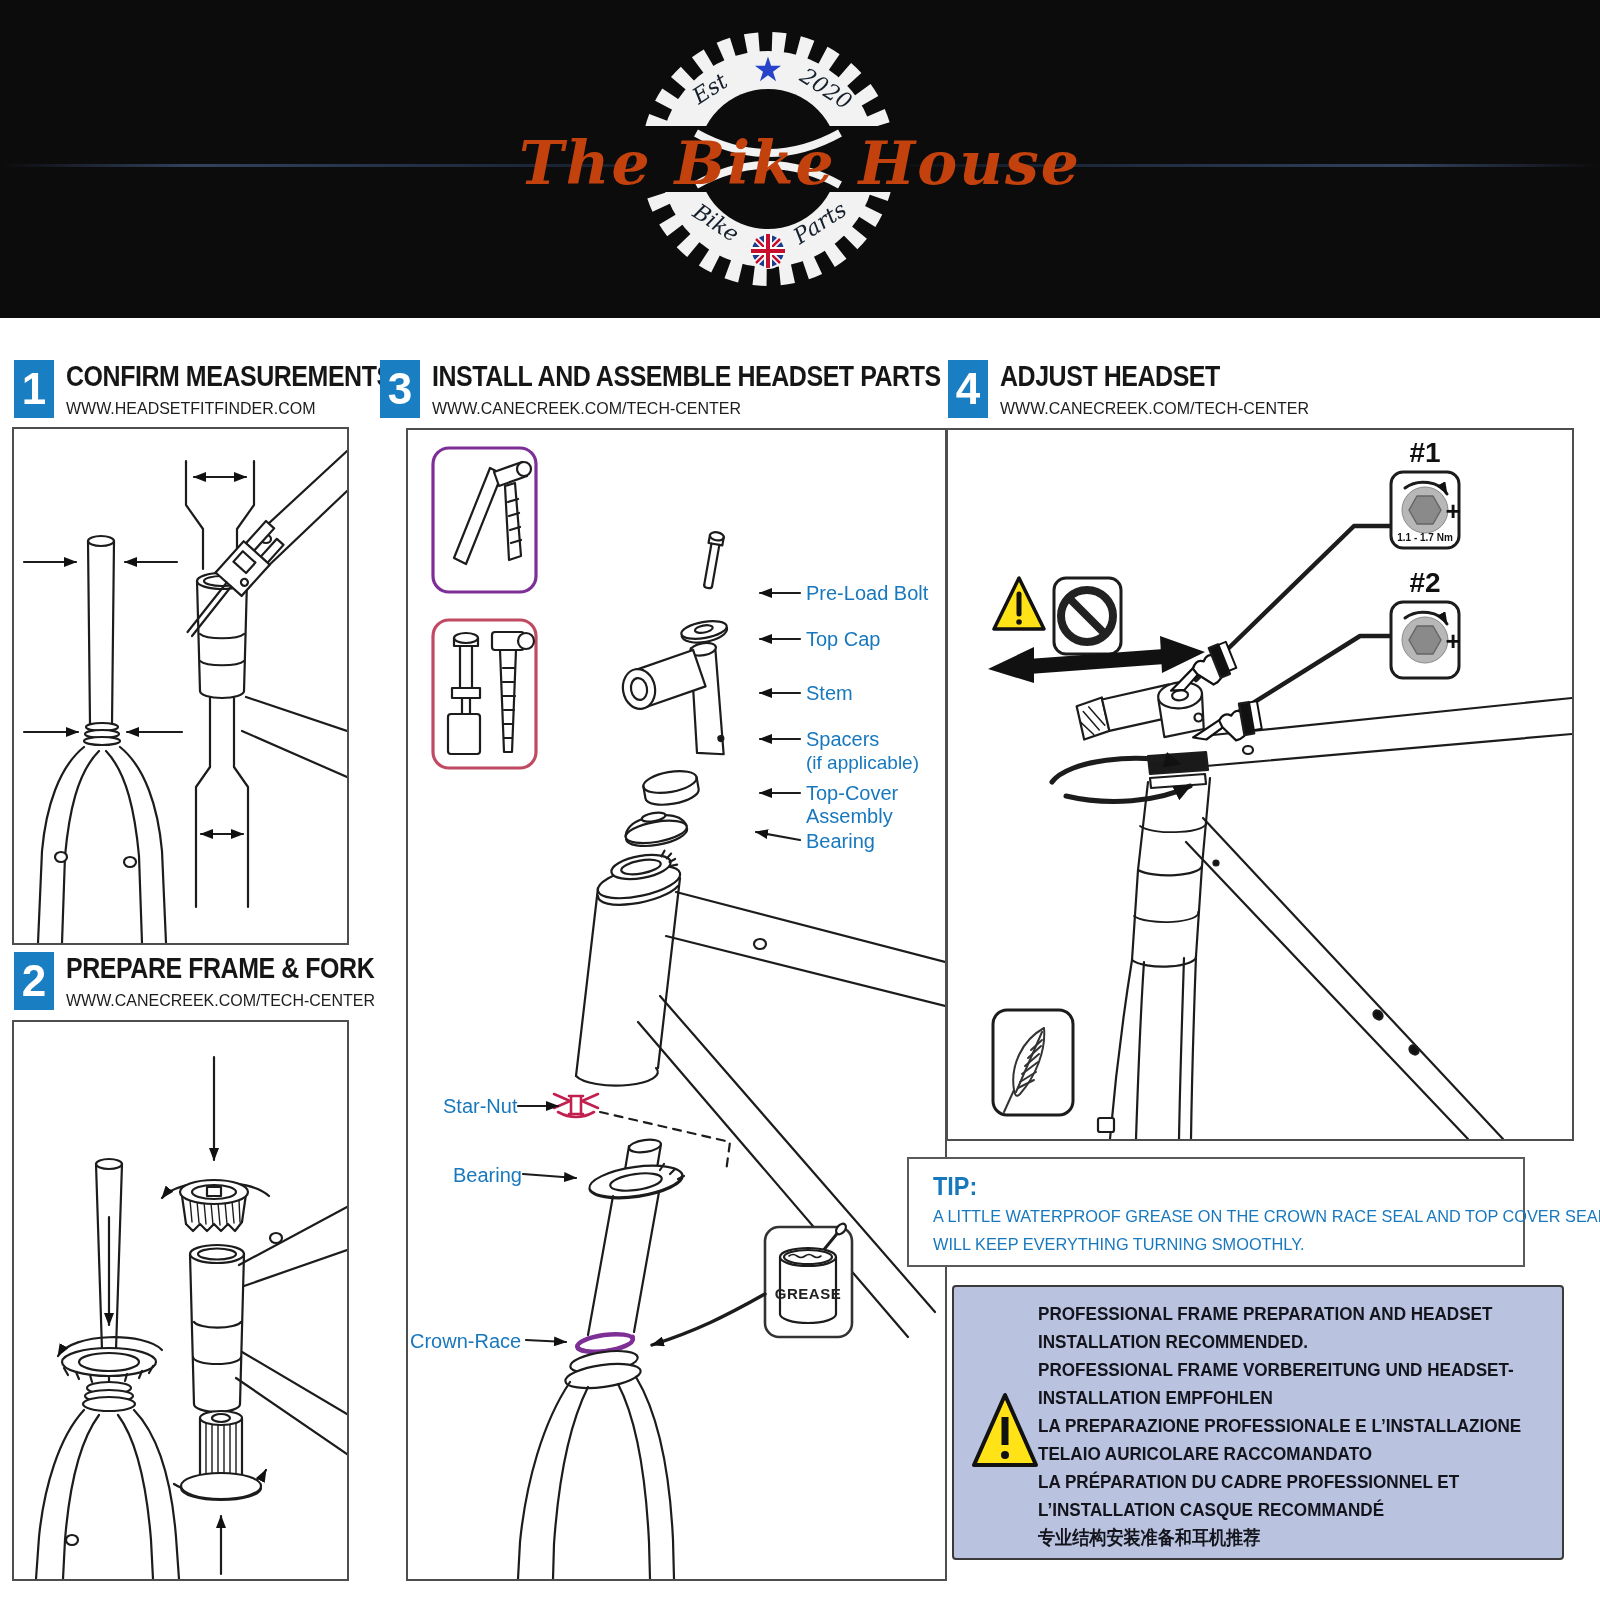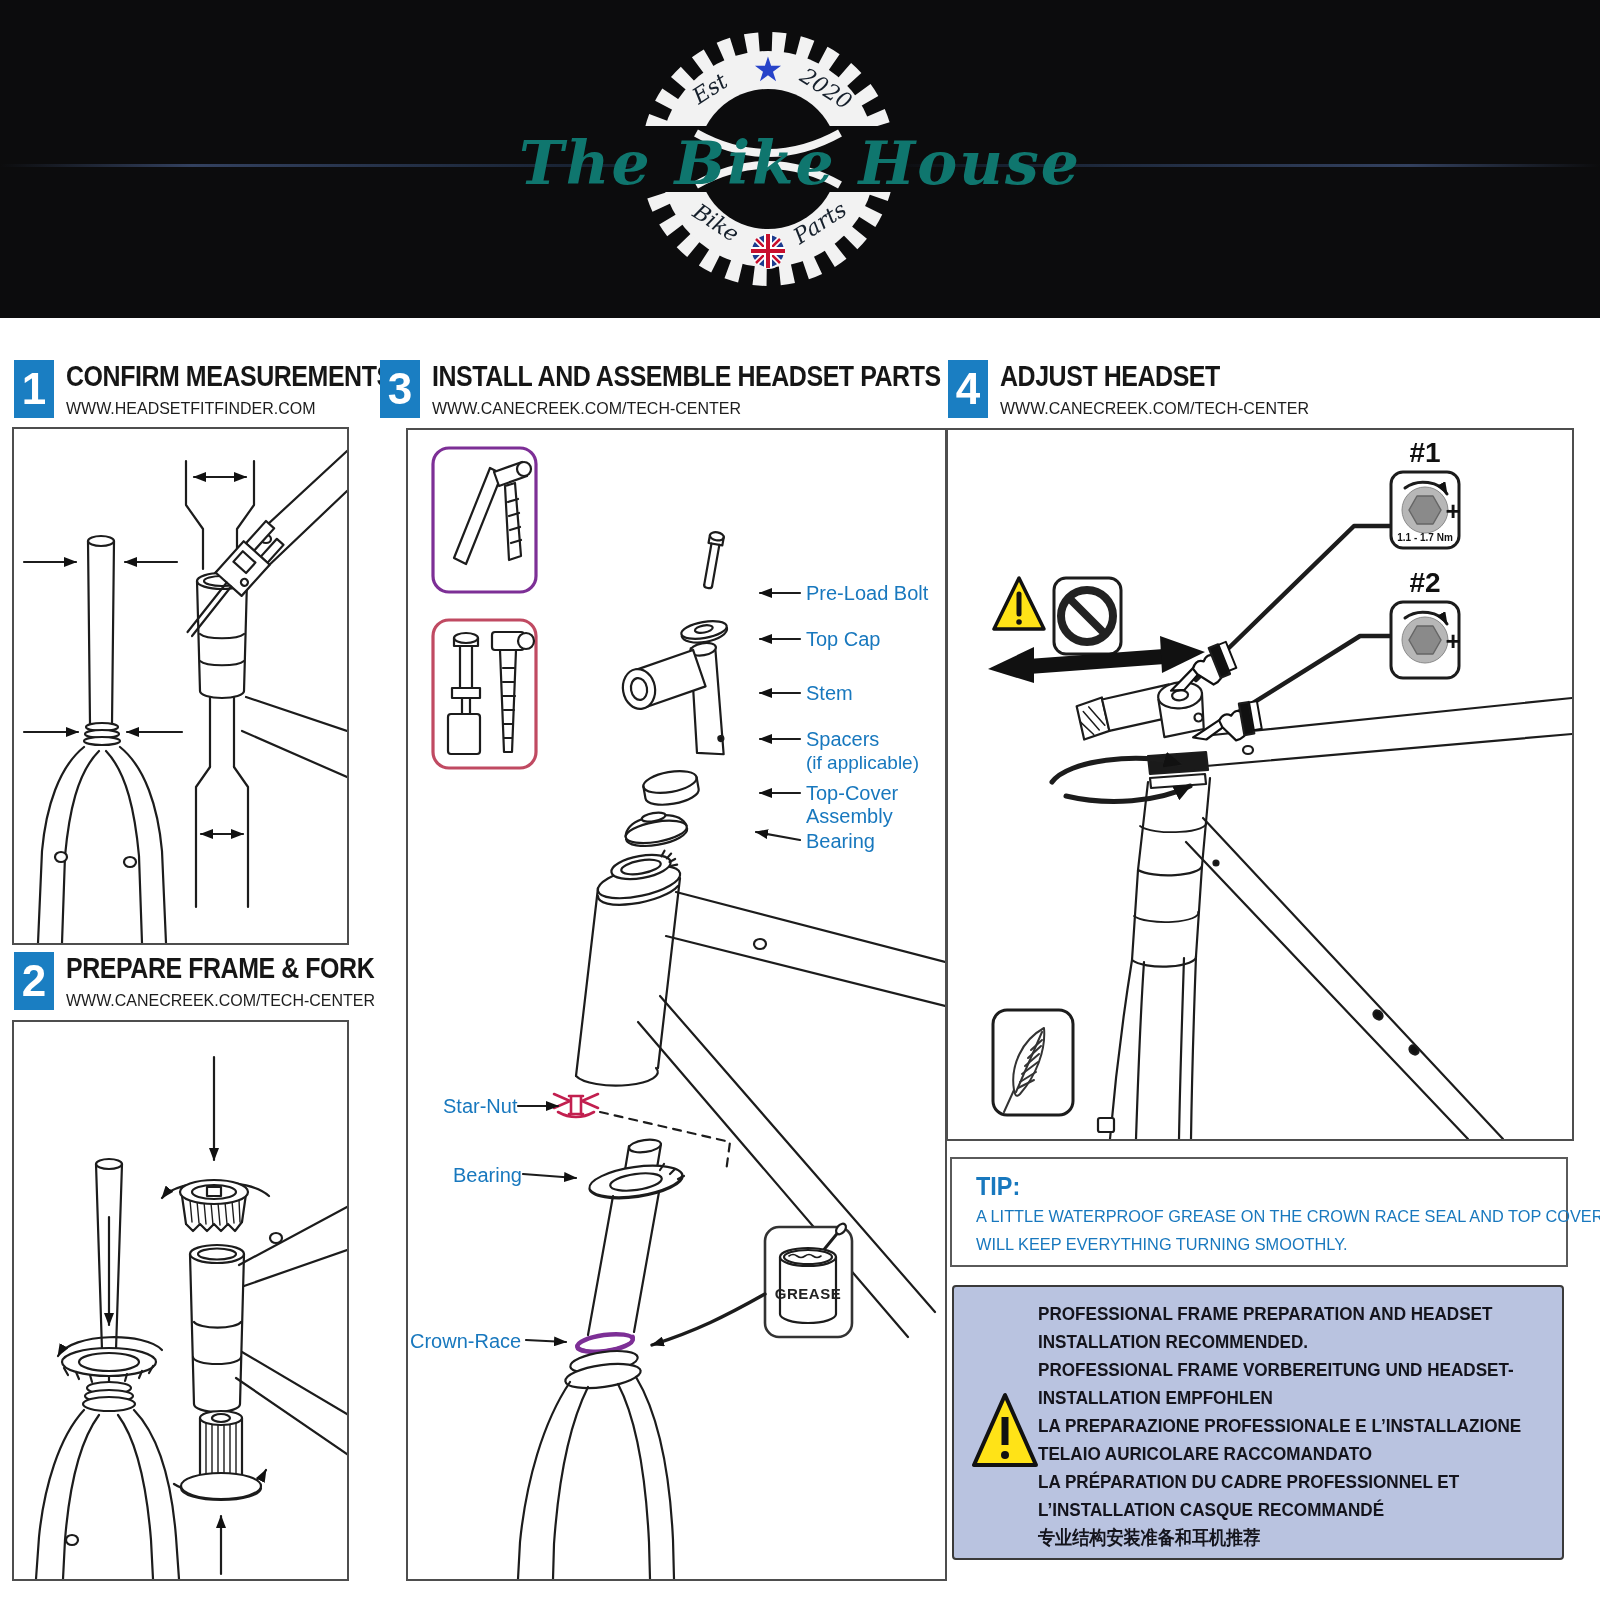--- a/index.html
+++ b/index.html
@@ -17,21 +17,21 @@
   .sec{position:absolute;display:flex;align-items:flex-start;gap:12px;}
   .sec-num{width:40px;height:58px;background:#1a7ec2;color:#fff;display:flex;align-items:center;justify-content:center;
            font-size:44px;font-weight:bold;flex:0 0 auto;}
   .sec-txt{display:flex;flex-direction:column;}
   .sec-title{font-weight:bold;font-size:29px;letter-spacing:-0.5px;transform:scaleX(.86);transform-origin:left top;white-space:nowrap;color:#161616;}
   .sec-url{font-size:17px;margin-top:6px;transform:scaleX(.94);transform-origin:left top;white-space:nowrap;color:#1d1d1d;}
   
   .panel{position:absolute;border:2px solid #4e4e4e;background:#fff;}
   .panel svg{display:block;}
   
-  .tipbox{position:absolute;left:950px;top:1157px;width:614px;height:106px;border:2px solid #5a5a5a;background:#fff;padding:0;}
+  .tipbox{position:absolute;left:907px;top:1157px;width:614px;height:106px;border:2px solid #5a5a5a;background:#fff;padding:0;}
   .tip-title{position:absolute;left:24px;top:12px;font-size:26px;font-weight:bold;transform:scaleX(.9);transform-origin:left top;}
   .tip-line{position:absolute;left:24px;font-size:17px;transform:scaleX(.96);transform-origin:left top;white-space:nowrap;}
   .advisory{position:absolute;left:952px;top:1285px;width:608px;height:271px;border:2.5px solid #3a3a3a;border-radius:4px;background:#b9c3e0;}
   .adv-line{position:absolute;left:84px;font-size:19px;font-weight:bold;transform:scaleX(.9);transform-origin:left top;white-space:nowrap;color:#14141c;}
   .svgl{font-family:"Liberation Sans",sans-serif;font-size:20px;}
   .svgl2{font-family:"Liberation Sans",sans-serif;font-size:19px;}
 </style>
 </head>
 <body>
 
@@ -56,21 +56,21 @@
           <g transform="translate(0,92)">
             <circle r="17" fill="#1d3b8f" stroke="#f2f2f2" stroke-width="2"></circle>
             <path d="M-12,-12 L12,12 M-12,12 L12,-12" stroke="#fff" stroke-width="6"></path>
             <path d="M-12,-12 L12,12 M-12,12 L12,-12" stroke="#c8102e" stroke-width="2.5"></path>
             <path d="M0,-17 L0,17 M-17,0 L17,0" stroke="#fff" stroke-width="8"></path>
             <path d="M0,-17 L0,17 M-17,0 L17,0" stroke="#c8102e" stroke-width="4"></path>
           </g>
         </g>
       </svg>
     </div>
-    <div class="brand" style="color:#0f766e;">The Bike House</div>
+    <div class="brand" style="color:#c2410c;">The Bike House</div>
   </div>
 
   <div class="sec" style="left:14px;top:360px;">
     <div class="sec-num">1</div>
     <div class="sec-txt">
       <div class="sec-title">CONFIRM MEASUREMENTS</div>
       <div class="sec-url">WWW.HEADSETFITFINDER.COM</div>
     </div>
   </div>
   <div class="sec" style="left:380px;top:360px;">

